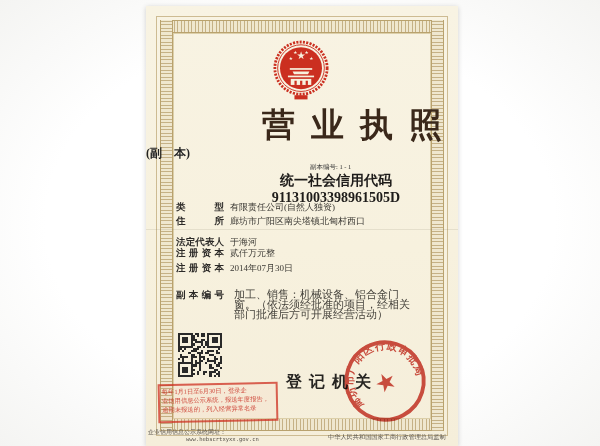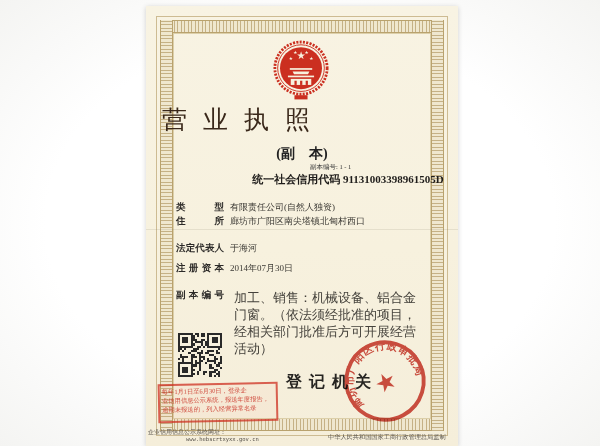--- a/index.html
+++ b/index.html
@@ -18,33 +18,33 @@
   .band.v{background:repeating-linear-gradient(0deg,#c5b186 0 1px,#efe7cf 1px 3px,#c5b186 3px 4px,#efe7cf 4px 7px);
         border:none;border-left:1px solid #b9a26e;border-right:1px solid #b9a26e;}
   .band-top{left:14px;right:14px;top:14px;height:11px;}
   .band-bottom{left:14px;right:14px;bottom:15px;height:11px;}
   .band-left{left:14px;top:14px;bottom:15px;width:11px;}
   .band-right{right:14px;top:14px;bottom:15px;width:11px;}
   .fold{position:absolute;left:0;right:0;top:223px;height:1px;background:rgba(120,110,90,.14);}
   
   .emblem{position:absolute;left:127px;top:33px;width:56px;height:62px;}
   
-  .title{position:absolute;left:0;right:0;top:97px;text-align:left;font-size:25px;font-weight:normal;
+  .title{position:absolute;left:0;right:0;top:97px;text-align:right;font-size:33px;font-weight:bold;
          color:#3a281a;letter-spacing:16px;text-indent:16px;}
-  .subtitle{position:absolute;left:0;right:0;top:139px;text-align:center;font-size:14px;font-weight:bold;color:#222;}
+  .subtitle{position:absolute;left:0;right:0;top:139px;font-size:12px;font-weight:bold;color:#222;}
   .copyno{position:absolute;left:164px;top:157px;font-size:6.5px;color:#333;}
-  .creditline{position:absolute;left:102px;top:166px;width:200px;text-align:center;font-size:11px;
+  .creditline{position:absolute;left:90px;top:166px;width:200px;text-align:center;font-size:14px;
               font-weight:bold;color:#1e1c1a;}
   
   .row{position:absolute;left:30px;right:22px;}
   .row .lab{display:inline-block;width:48px;font-size:9.5px;font-weight:600;color:#2c2a28;
             text-align:justify;text-align-last:justify;vertical-align:top;}
   .row .val{display:inline-block;margin-left:6px;font-size:9px;color:#3a3833;vertical-align:top;}
-  .r0{top:180px}.r1{top:195px}.r2{top:209px}.r3{top:236px}.r4{top:241px}.r5{top:256px}.r6{top:270px}.r7{top:283px}
-  .r7 .val{width:182px;font-size:13px;line-height:17px;margin-left:10px;color:#45423c;}
+  .r0{top:180px}.r1{top:195px}.r2{top:209px}.r3{top:230px}.r4{top:241px}.r5{top:256px}.r6{top:270px}.r7{top:283px}
+  .r7 .val{width:182px;font-size:11px;line-height:10px;margin-left:10px;color:#45423c;}
   
   .qr{position:absolute;left:32px;top:327px;width:44px;height:44px;}
   
   .annual{position:absolute;left:12px;top:377px;width:112px;height:33px;border:2px solid rgba(205,48,34,.75);
           transform:rotate(-1.2deg);padding:1px 2px;color:rgba(200,42,30,.85);font-size:6.3px;line-height:9px;
           text-align:left;background:rgba(255,60,40,.03);}
   
   .regauth{position:absolute;left:140px;top:366px;font-size:16px;font-weight:bold;color:#262421;letter-spacing:7px;}
   .dateline{position:absolute;left:184px;top:393px;width:120px;height:14px;font-size:9px;color:#3c3a36;}
   .dateline span{position:absolute;top:0;}
@@ -101,20 +101,23 @@
     <div class="creditline">统一社会信用代码 91131003398961505D</div>
 
     <div class="row r2">
       <span class="lab">住所</span><span class="val">廊坊市广阳区南尖塔镇北甸村西口</span>
     </div>
     <div class="row r1">
       <span class="lab">类型</span><span class="val">有限责任公司(自然人独资)</span>
     </div>
     <div class="row r3">
       <span class="lab">法定代表人</span><span class="val">于海河</span>
+    </div>
+    <div class="row r4">
+      <span class="lab">注册资本</span><span class="val">贰仟万元整</span>
     </div>
     <div class="row r5">
       <span class="lab">注册资本</span><span class="val">2014年07月30日</span>
     </div>
     <div class="row r7">
       <span class="lab">副本编号</span><span class="val">加工、销售：机械设备、铝合金门窗。（依法须经批准的项目，经相关部门批准后方可开展经营活动）</span>
     </div>
 
     <div class="qr"><svg width="44" height="44" viewBox="0 0 21 21" shape-rendering="crispEdges">
           <rect x="8" y="0" width="1" height="1" fill="#2a2a2a"></rect>

